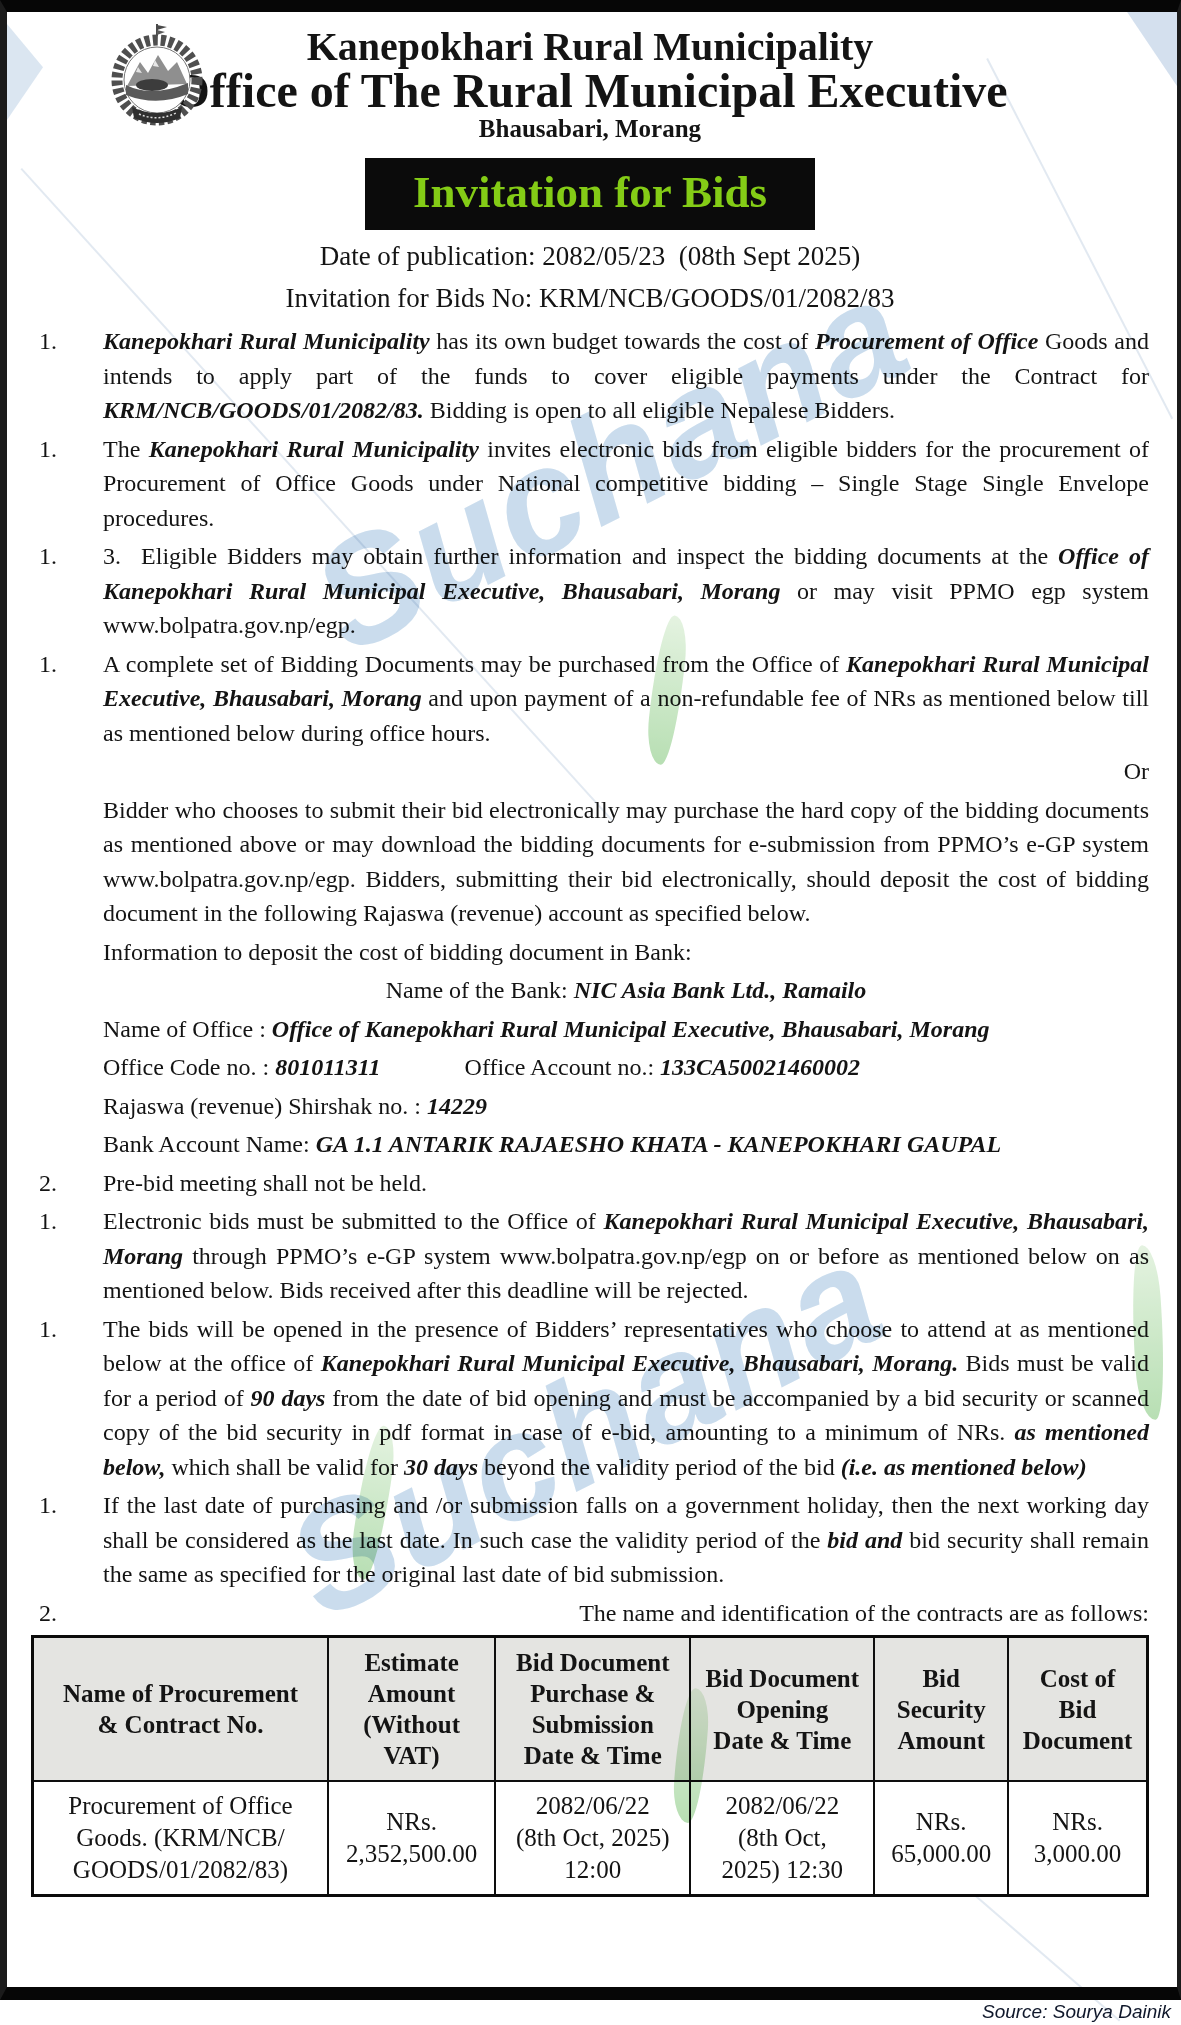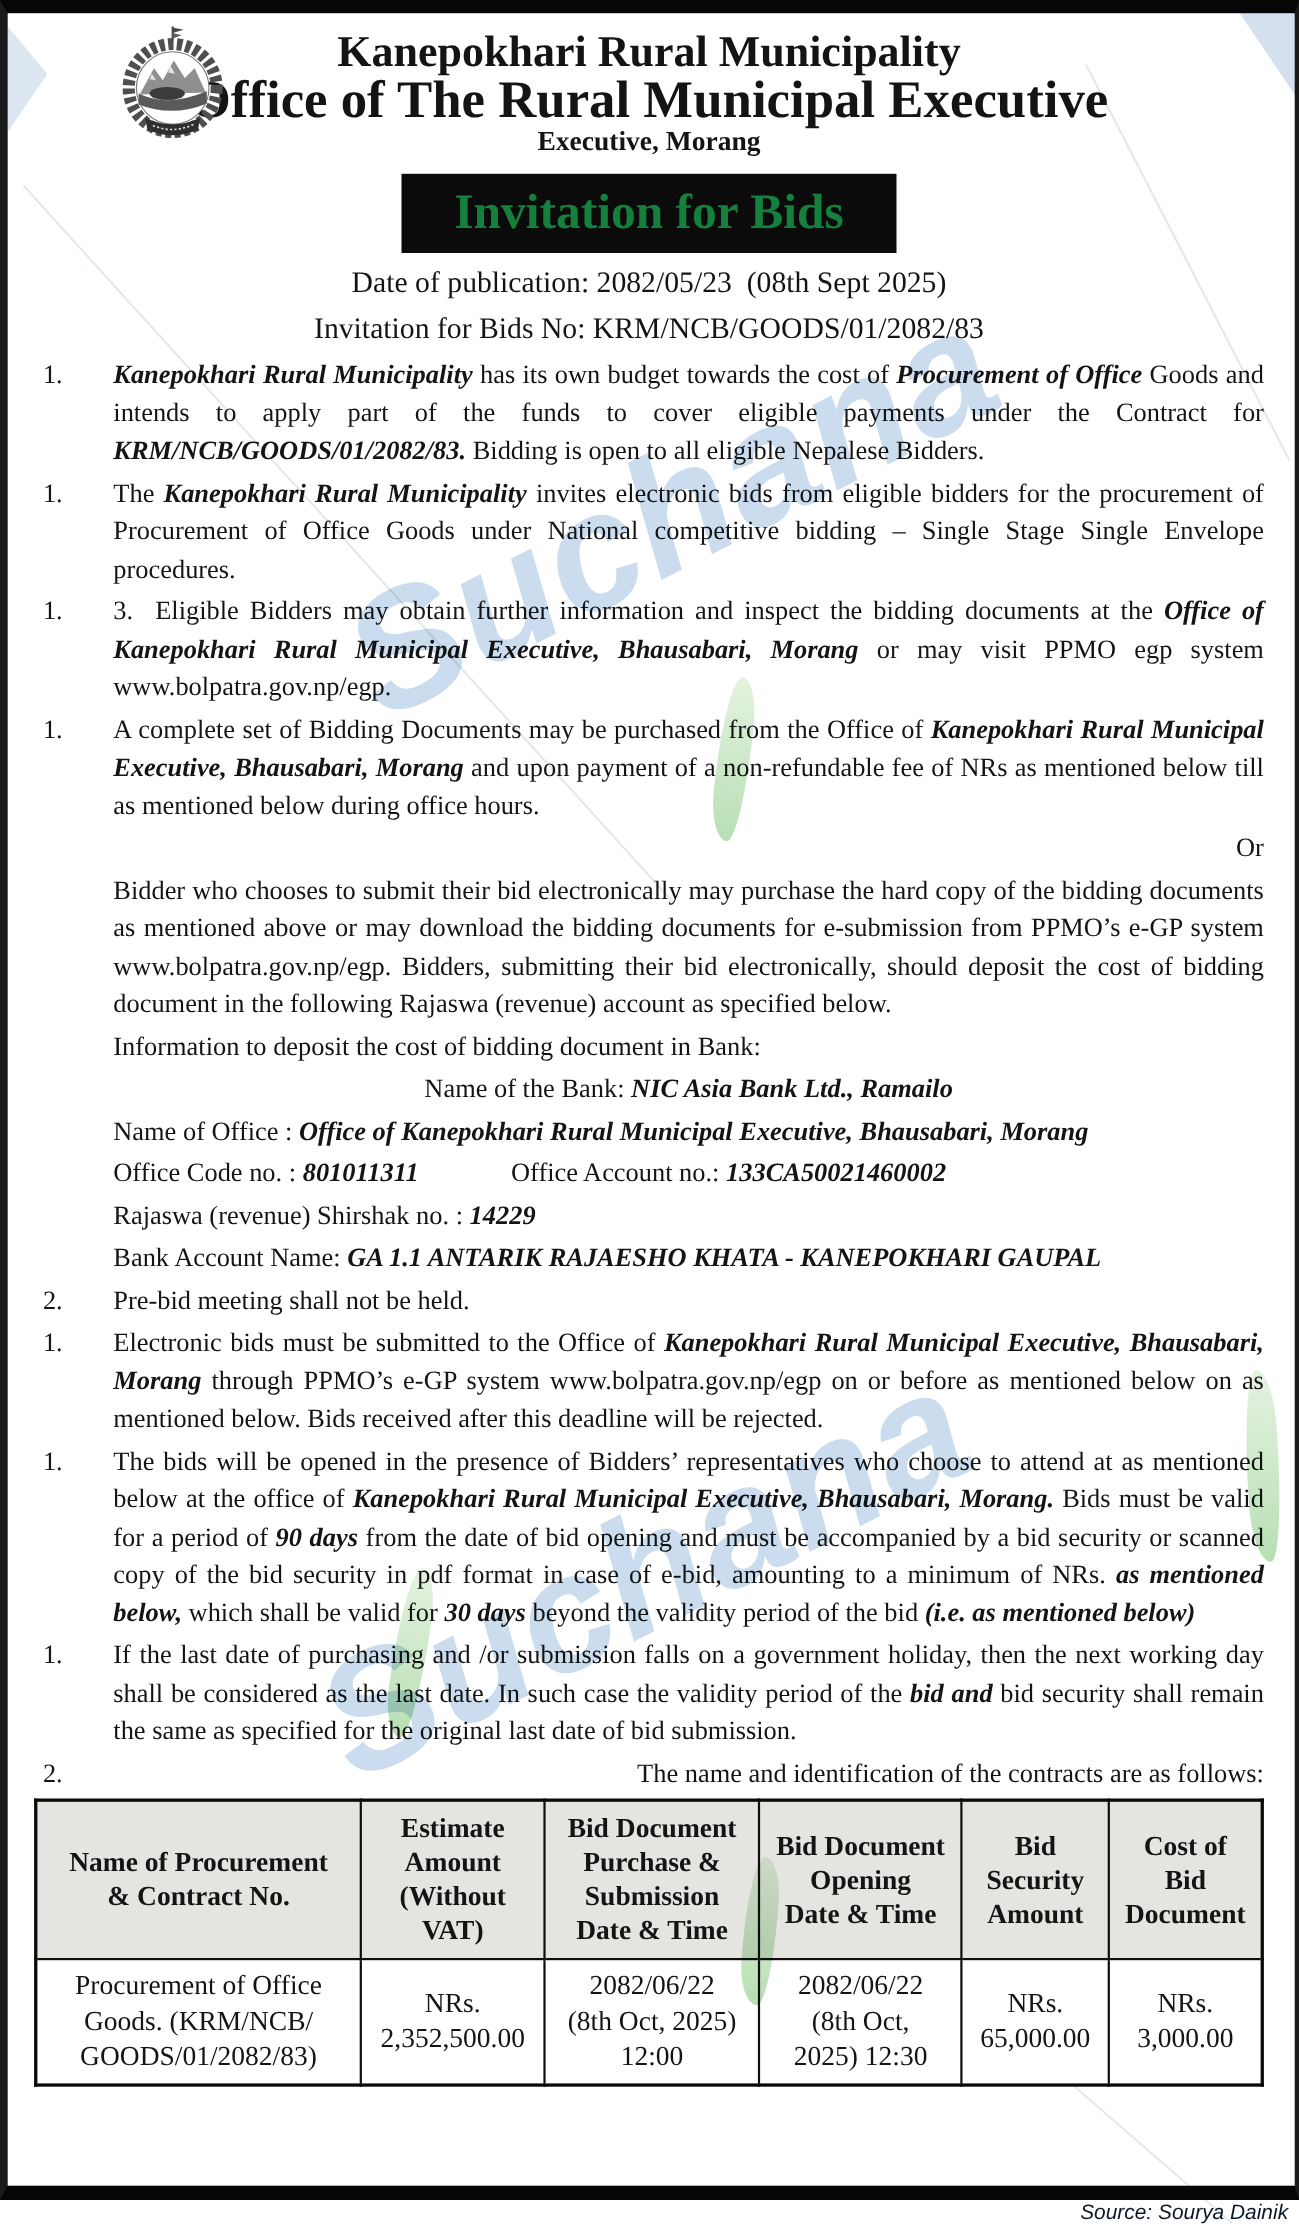--- a/index.html
+++ b/index.html
@@ -31,21 +31,21 @@
   .frame{position:absolute;left:0;top:0;width:1181px;height:2000px;box-sizing:border-box;
          border-top:12px solid #060606;border-left:7px solid #1b1b1b;
          border-right:4px solid #1b1b1b;border-bottom:13px solid #060606;z-index:1;}
   .content{position:relative;padding:8px 28px 0 24px;}
   
   .emblem{position:absolute;left:100px;top:10px;width:100px;height:106px;z-index:2;}
   .t1{font-size:40px;line-height:46px;font-weight:bold;text-align:center;margin-top:4px;}
   .t2{font-size:48px;line-height:42px;font-weight:bold;text-align:center;}
   .t3{font-size:25px;line-height:30px;font-weight:bold;text-align:center;margin-top:2px;}
   .banner-wrap{text-align:center;margin-top:14px;}
-  .banner{display:inline-block;background:#0b0b0b;color:#15803d;font-size:45px;line-height:58px;
+  .banner{display:inline-block;background:#0b0b0b;color:#84cc16;font-size:45px;line-height:58px;
           font-weight:bold;padding:5px 48px 9px;}
   .pub{text-align:center;font-weight:normal;font-size:27px;line-height:36px;margin-top:6px;}
   .pub.first{margin-top:8px;}
   
   .body-list{margin-top:8px;}
   .li{display:flex;margin-bottom:4px;}
   .num{flex:0 0 72px;width:72px;box-sizing:border-box;padding-left:8px;font-size:24px;line-height:34.5px;}
   .txt{flex:1;font-size:24px;line-height:34.5px;text-align:justify;}
   .txt.center{text-align:right;}
   .bi{font-weight:bold;font-style:italic;}
@@ -85,21 +85,21 @@
           <path d="M31 45 L35 51 L29 50 Z" fill="#e2e2e2"></path>
           <path d="M19 63 Q45 76 81 61 L81 72 Q50 85 19 73 Z" fill="#5a5a5a"></path>
           <ellipse cx="45" cy="63" rx="16" ry="6" fill="#3c3c3c"></ellipse>
           <path d="M25 85 Q50 97 75 85 L73 96 Q50 106 27 96 Z" fill="#2f2f2f"></path>
           <path d="M32 92 Q50 100 69 91" fill="none" stroke="#dddddd" stroke-width="1.5" stroke-dasharray="2 2"></path>
         </svg>
       </div>
 
       <div class="t1">Kanepokhari Rural Municipality</div>
       <div class="t2">Office of The Rural Municipal Executive</div>
-      <div class="t3">Executive, Morang</div>
+      <div class="t3">Bhausabari, Morang</div>
 
       <div class="banner-wrap">
         <div class="banner">Invitation for Bids</div>
       </div>
 
       <div class="pub first">Date of publication: 2082/05/23&nbsp; (08th Sept 2025)</div>
       <div class="pub">Invitation for Bids No: KRM/NCB/GOODS/01/2082/83</div>
 
       <div class="body-list" id="body-list">
           <div class="li">

